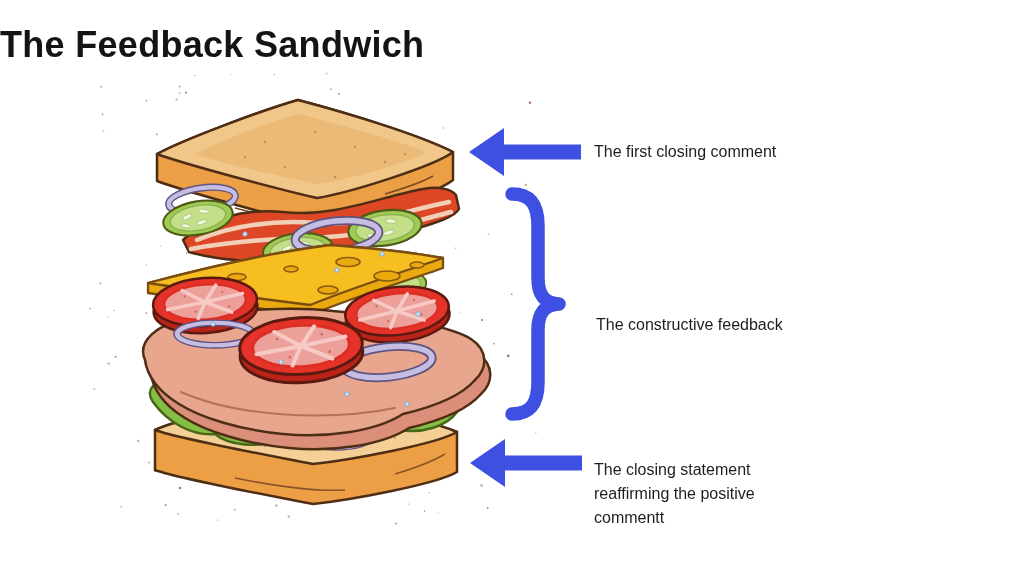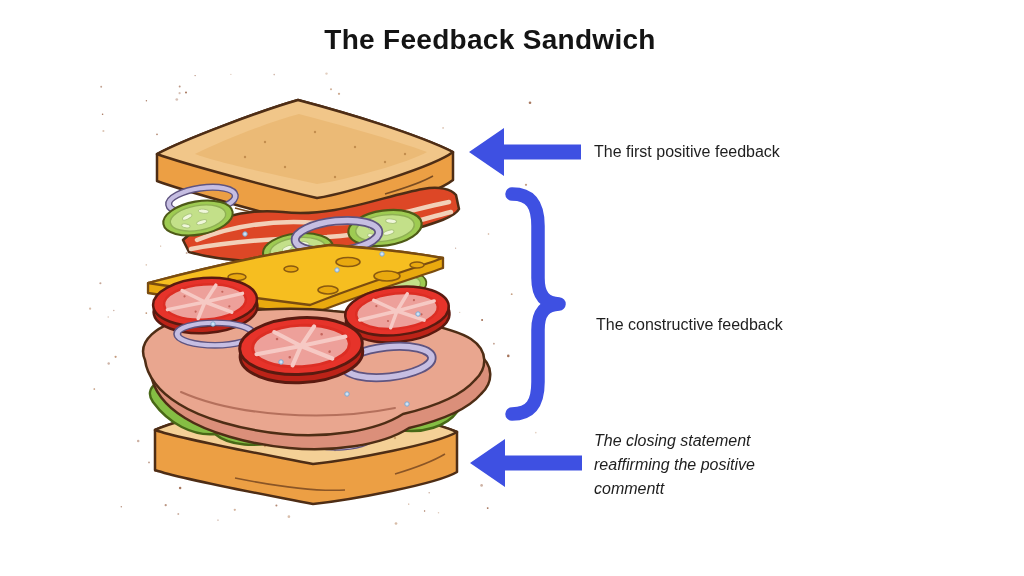--- a/index.html
+++ b/index.html
@@ -1,24 +1,24 @@
 <!DOCTYPE html>
 <html><head>
 <meta charset="utf-8">
 <style>
   html,body{margin:0;padding:0;background:#ffffff;}
   body{width:1024px;height:576px;position:relative;overflow:hidden;
        font-family:"Liberation Sans","DejaVu Sans",sans-serif;}
   .abs{position:absolute;}
-  #title{left:0;top:24px;width:980px;text-align:center;
-         font-size:28px;font-weight:bold;letter-spacing:.3px;color:#141414;}
+  #title{left:0;top:24px;width:980px;
+         font-size:36px;font-weight:bold;letter-spacing:.3px;color:#141414;}
   .ann-label{font-size:16px;font-weight:500;color:#1e1e1e;line-height:24px;}
   #label-top{left:594px;top:140px;white-space:nowrap;}
   #label-middle{left:596px;top:293px;white-space:nowrap;margin-top:20px;}
-  #label-bottom{left:594px;top:429px;width:212px;font-style:italic;}
+  #label-bottom{left:594px;top:458px;width:212px;}
   svg{display:block;}
 </style>
 </head>
 <body>
 
 <div id="title" class="abs">The Feedback Sandwich</div>
 
 <svg class="abs" style="left:85px;top:62px;" width="460" height="470" viewBox="0 0 460 470" aria-hidden="true">
   <defs>
     <g id="def-ring">
@@ -263,21 +263,21 @@
       <circle cx="333" cy="252" r="2.2"></circle>
       <circle cx="262" cy="332" r="2.2"></circle>
     <circle cx="196" cy="300" r="2.2"></circle>
       <circle cx="322" cy="342" r="2.2"></circle>
   </g>
 </svg>
 
 <svg class="abs" style="left:455px;top:121px;" width="130" height="62" viewBox="0 0 130 62">
   <path d="M14,31 L49,7 L49,23.5 L126,23.5 L126,38.5 L49,38.5 L49,55 Z" stroke-linejoin="round" fill="#3E50E2"></path>
 </svg>
-<div id="label-top" class="abs ann-label">The first positive feedback</div>
+<div id="label-top" class="abs ann-label">The first closing comment</div>
 
 <svg class="abs" style="left:498px;top:184px;" width="72" height="244" viewBox="0 0 72 244">
   <path d="M14,10 C34,10 40,22 40,42 L40,94 C40,112 47,119 61,120
            C47,121 40,128 40,146 L40,198 C40,218 34,230 14,230" fill="none" stroke-width="13.5" stroke-linecap="round" stroke-linejoin="round" stroke="#3E50E2"></path>
 </svg>
 <div id="label-middle" class="abs ann-label">The constructive feedback</div>
 
 <svg class="abs" style="left:456px;top:432px;" width="130" height="62" viewBox="0 0 130 62">
   <path d="M14,31 L49,7 L49,23.5 L126,23.5 L126,38.5 L49,38.5 L49,55 Z" stroke-linejoin="round" fill="#3E50E2"></path>
 </svg>

